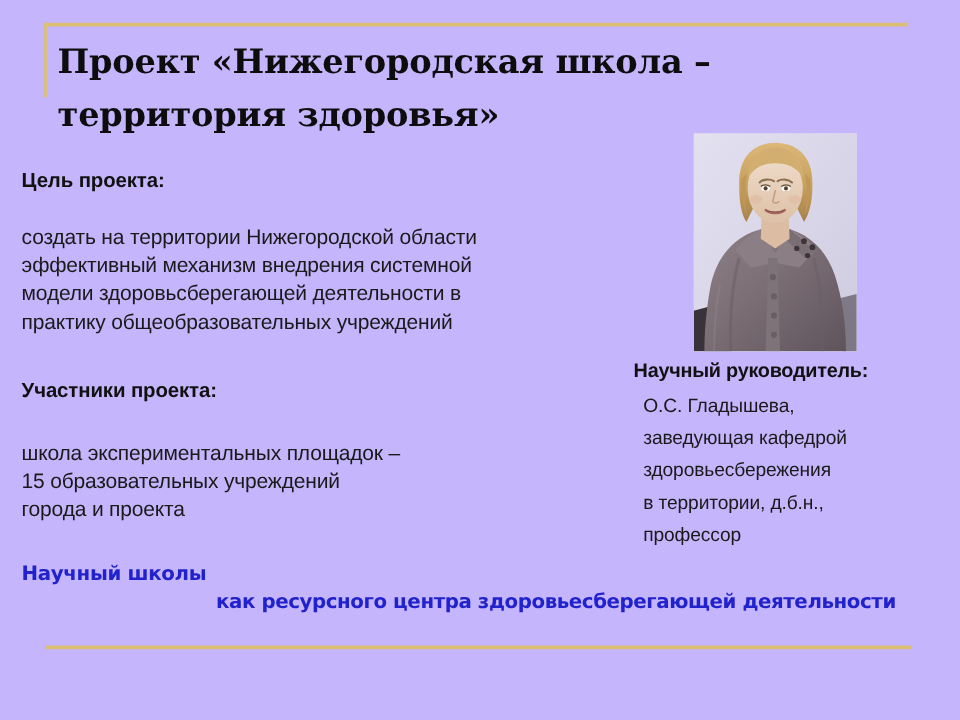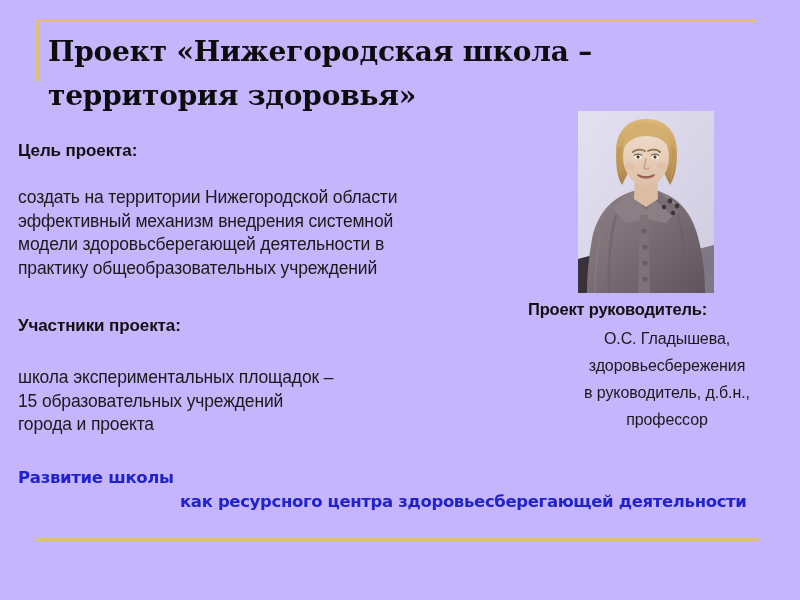--- a/index.html
+++ b/index.html
@@ -151,21 +151,21 @@
   .sup-body {
     position: absolute;
     left: 536px;
     top: 325px;
     width: 262px;
     font-size: 16px;
     line-height: 27px;
     color: #1a1a1a;
     letter-spacing: -0.1px;
   }
-  .sup-body span { display: block; text-align: center; }
+  .sup-body span { display: block; }
 </style>
 </head>
 <body>
 
 <div id="slide">
 
   <div class="rule-top"></div>
   <div class="rule-left"></div>
   <div class="rule-bottom"></div>
 
@@ -260,24 +260,25 @@
       <path d="M68 48 L66 57 C67 58.5 70 58.5 71 57" stroke="#c49f83" stroke-width="1.4" fill="none" stroke-linecap="round"></path>
 
       <path d="M60 64 C64 67.5 72 67.5 76 64" stroke="#a8685f" stroke-width="2" fill="none" stroke-linecap="round"></path>
       <path d="M61 64.5 C65 66 71 66 75 64.5" stroke="#7d4a45" stroke-width="0.8" fill="none"></path>
 
       <ellipse cx="52" cy="55" rx="5" ry="3.6" fill="#e0ab93" opacity="0.35"></ellipse>
       <ellipse cx="84" cy="55" rx="5" ry="3.6" fill="#e0ab93" opacity="0.35"></ellipse>
     </svg>
   </div>
 
-  <div class="sup-head">Проект руководитель:</div>
+  <div class="sup-head">Научный руководитель:</div>
   <div class="sup-body">
     <span>О.С. Гладышева,</span>
+    <span>заведующая кафедрой</span>
     <span>здоровьесбережения</span>
-    <span>в руководитель, д.б.н.,</span>
+    <span>в территории, д.б.н.,</span>
     <span>профессор</span>
   </div>
 
-  <div class="blue1">Развитие школы</div>
+  <div class="blue1">Научный школы</div>
   <div class="blue2">как ресурсного центра здоровьесберегающей деятельности</div>
 
 </div>
 
 </body></html>

